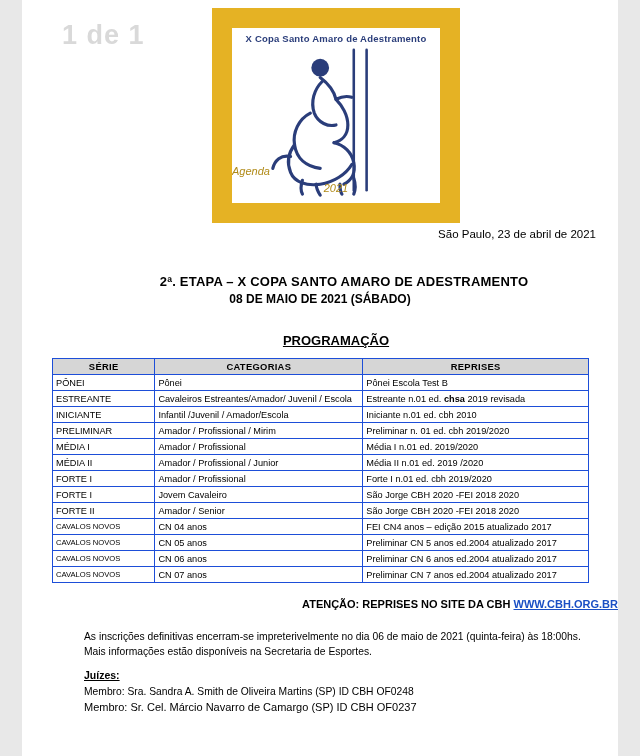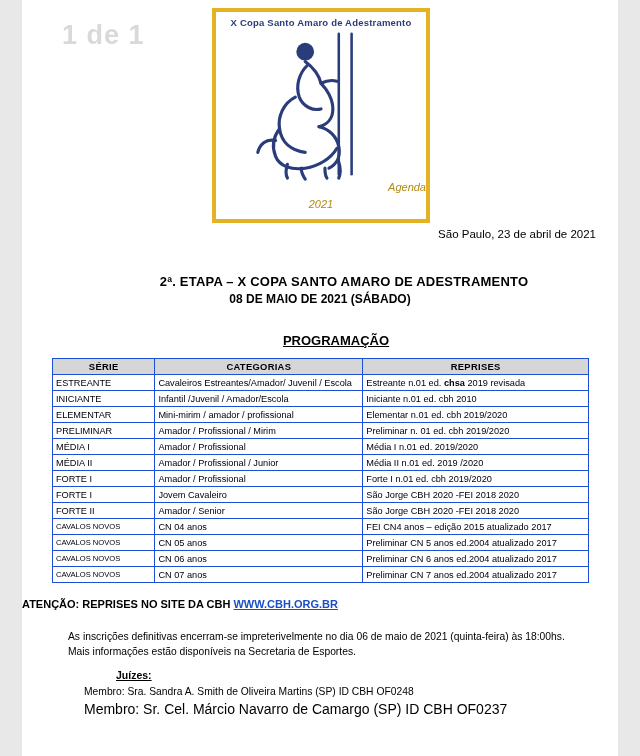--- a/index.html
+++ b/index.html
@@ -31,26 +31,26 @@
     color: #d9d9d9;
     font-weight: bold;
     letter-spacing: 1px;
     z-index: 5;
   }
   
   .logo-wrap {
     position: absolute;
     left: 190px;
     top: 8px;
-    width: 218px;
+    width: 248px;
     height: 215px;
     background: #e8b71d;
     background: #e5b224;
     box-sizing: border-box;
-    padding: 4px;
+    padding: 20px;
   }
   .logo-inner {
     width: 100%;
     height: 100%;
     background: #ffffff;
     position: relative;
     overflow: hidden;
   }
   .logo-title {
     position: absolute;
@@ -61,21 +61,21 @@
     font-size: 9.5px;
     color: #2a3d7a;
     font-weight: bold;
     letter-spacing: 0.2px;
   }
   .logo-agenda {
     position: absolute;
     bottom: 26px;
     left: 0;
     width: 100%;
-    text-align: right;
+    text-align: left;
     font-size: 11px;
     color: #b08a18;
     font-style: italic;
   }
   .logo-year {
     position: absolute;
     bottom: 9px;
     left: 0;
     width: 100%;
     text-align: center;
@@ -159,57 +159,56 @@
   .col-rep { width: 222px; margin-left: 35px; }
   .serie-small { font-size: 7.6px; }
   .rep-bold { font-weight: bold; }
   .nowrap { white-space: nowrap; }
   
   .attention {
     position: absolute;
     left: 0;
     top: 598px;
     width: 100%;
-    text-align: left;
+    text-align: right;
     font-size: 11px;
     font-weight: bold;
   }
   .attention a {
     color: #1a4fc4;
     text-decoration: underline;
   }
   .paragraph {
     position: absolute;
-    left: 46px;
+    left: 62px;
     top: 629px;
     width: 500px;
     font-size: 10.3px;
     line-height: 15px;
     color: #000;
   }
   .judges-title {
     position: absolute;
     left: 62px;
     top: 669px;
     font-size: 10.5px;
     font-weight: bold;
     text-decoration: underline;
-    margin-left: 32px;
   }
   .judge-1 {
     position: absolute;
     left: 62px;
     top: 686px;
     font-size: 10.3px;
   }
   .judge-2 {
     position: absolute;
     left: 62px;
     top: 701px;
-    font-size: 14px;
+    font-size: 11px;
   }
 </style>
 </head>
 <body>
 
 <div class="page">
 
   <div class="page-counter">1 de 1</div>
 
   <div class="logo-wrap">
@@ -255,35 +254,35 @@
   <table class="prog-table">
     <thead>
       <tr>
         <th class="col-serie">SÉRIE</th>
         <th class="col-cat">CATEGORIAS</th>
         <th class="col-rep">REPRISES</th>
       </tr>
     </thead>
     <tbody>
         <tr>
+          <td class="col-serie">PÔNEI</td>
+          <td class="col-cat">Pônei</td>
+          <td class="col-rep nowrap"><span>Pônei Escola Test B</span></td>
+        </tr>
+        <tr>
           <td class="col-serie">ESTREANTE</td>
           <td class="col-cat">Cavaleiros Estreantes/Amador/ Juvenil / Escola</td>
           <td class="col-rep nowrap"><span>Estreante n.01      ed. </span><span class="rep-bold">chsa</span><span> 2019 revisada</span></td>
         </tr>
         <tr>
           <td class="col-serie">INICIANTE</td>
           <td class="col-cat">Infantil /Juvenil / Amador/Escola</td>
           <td class="col-rep nowrap"><span>Iniciante n.01       ed. cbh 2010</span></td>
         </tr>
         <tr>
-          <td class="col-serie">ELEMENTAR</td>
-          <td class="col-cat">Mini-mirim / amador / profissional</td>
-          <td class="col-rep nowrap"><span>Elementar n.01      ed. cbh 2019/2020</span></td>
-        </tr>
-        <tr>
           <td class="col-serie">PRELIMINAR</td>
           <td class="col-cat">Amador / Profissional / Mirim</td>
           <td class="col-rep nowrap"><span>Preliminar n. 01     ed. cbh 2019/2020</span></td>
         </tr>
         <tr>
           <td class="col-serie">MÉDIA I</td>
           <td class="col-cat">Amador / Profissional</td>
           <td class="col-rep nowrap"><span>Média I n.01       ed. 2019/2020</span></td>
         </tr>
         <tr>

